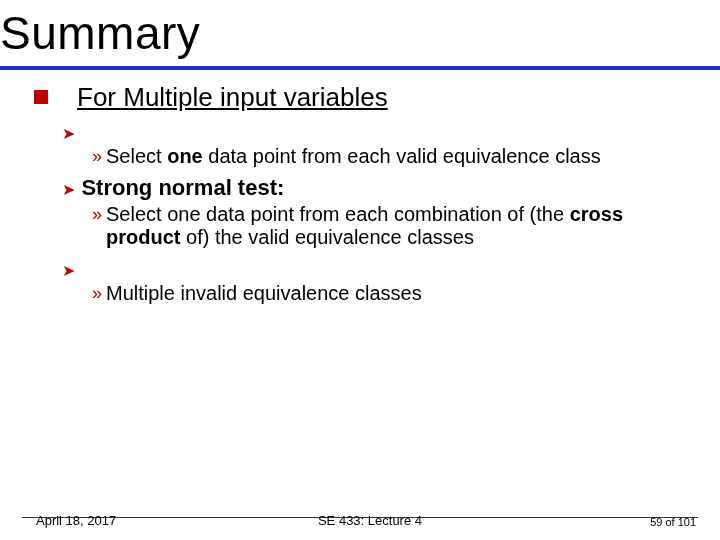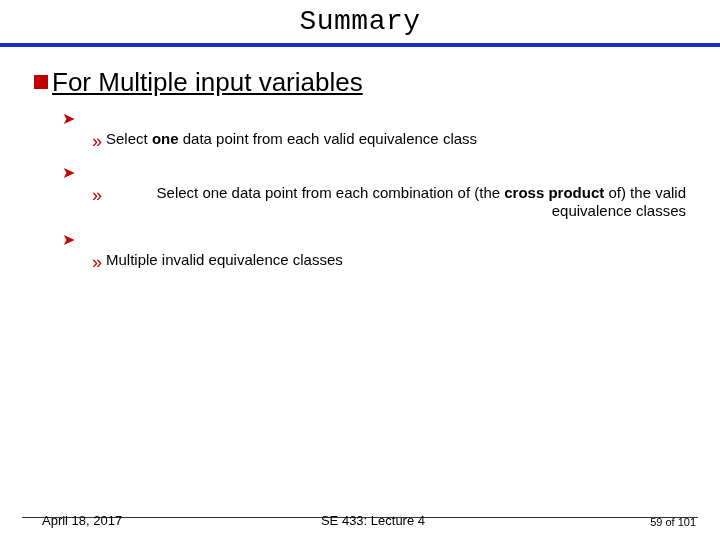--- a/index.html
+++ b/index.html
@@ -1,30 +1,30 @@
 <!DOCTYPE html>
 <html><head>
 <meta charset="utf-8">
 <style>
   * { margin: 0; padding: 0; box-sizing: border-box; }
   html, body { width: 720px; height: 540px; font-family: Arial, Helvetica, sans-serif; background: #fff; color: #000; }
   .slide { width: 720px; height: 540px; position: relative; padding-top: 6px; }
-  .title { font-family: Liberation Mono, monospace; font-size: 28px; text-align: center; letter-spacing: 0.5px; }
+  .title { font-family: Liberation Sans, sans-serif; font-size: 46px; text-align: left; letter-spacing: 0.5px; }
   .rule { border: none; border-top: 4px solid #1a2fc9; margin-top: 6px; }
   .content { padding: 4px 24px 0 34px; }
-  .l1 { display: flex; align-items: flex-start; margin-top: 16px; }
+  .l1 { display: flex; align-items: flex-start; margin-top: 8px; gap: 25px; }
   .l1 .bullet { width: 14px; height: 14px; background: #c00000; margin-right: 4px; margin-top: 8px; flex: 0 0 auto; }
   .l1 .txt { font-size: 26px; text-decoration: underline; }
   .l2 { display: flex; align-items: flex-start; margin-left: 28px; margin-top: 6px; }
   .l2 .arrow { color: #c00000; font-size: 16px; margin-right: 6px; margin-top: 5px; flex: 0 0 auto; }
   .l2 .txt { font-size: 22px; font-weight: bold; }
   .l3 { display: flex; align-items: flex-start; margin-left: 58px; margin-top: 2px; padding-right: 10px; }
   .l3 .pip { color: #c00000; font-size: 18px; margin-right: 4px; margin-top: 1px; flex: 0 0 auto; }
-  .l3 .txt { font-size: 15px; line-height: 1.18; text-align: right; }
-  .footer { position: absolute; bottom: 8px; left: 18px; right: 0; height: 22px; }
+  .l3 .txt { font-size: 20px; line-height: 1.18; }
+  .footer { position: absolute; bottom: 8px; left: 12px; right: 0; height: 22px; }
   .footer-line { position: absolute; bottom: 22px; left: 22px; right: 22px; border-top: 1px solid #333; }
   .f-left { position: absolute; left: 24px; bottom: 4px; font-size: 13px; }
   .f-center { position: absolute; left: 0; right: 0; bottom: 4px; text-align: center; font-size: 13px; margin-left: 8px; }
   .f-right { position: absolute; right: 24px; bottom: 4px; font-size: 11px; }
 </style>
 </head>
 <body>
 
 <div class="slide">
   <div class="title">Summary</div>
@@ -39,20 +39,21 @@
     <div class="l2">
       <span class="arrow">➤</span>
     </div>
     <div class="l3">
       <span class="pip">»</span>
       <span class="txt">Select <b>one</b> data point from each valid equivalence class</span>
     </div>
 
     <div class="l2">
       <span class="arrow">➤</span>
+      <span class="txt">Strong normal test:</span>
     </div>
     <div class="l3">
       <span class="pip">»</span>
       <span class="txt">Select one data point from each combination of (the <b>cross product</b> of) the valid equivalence classes</span>
     </div>
 
     <div class="l2">
       <span class="arrow">➤</span>
     </div>
     <div class="l3">

